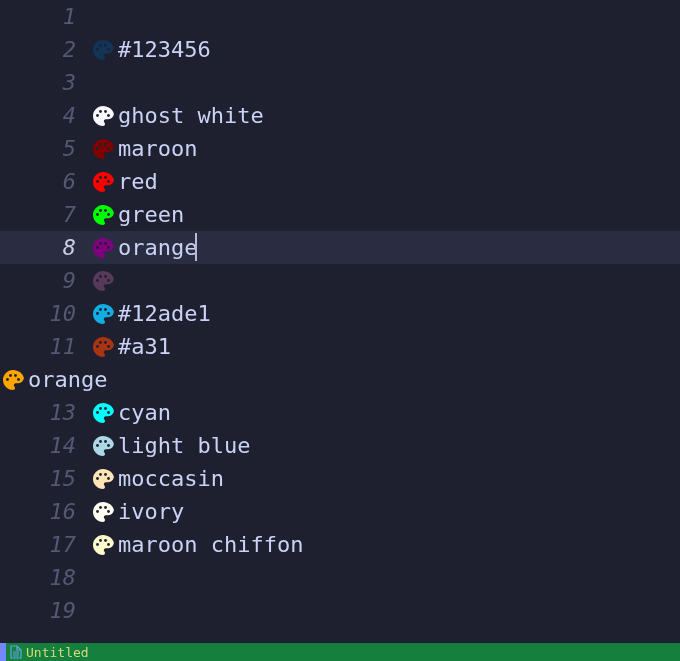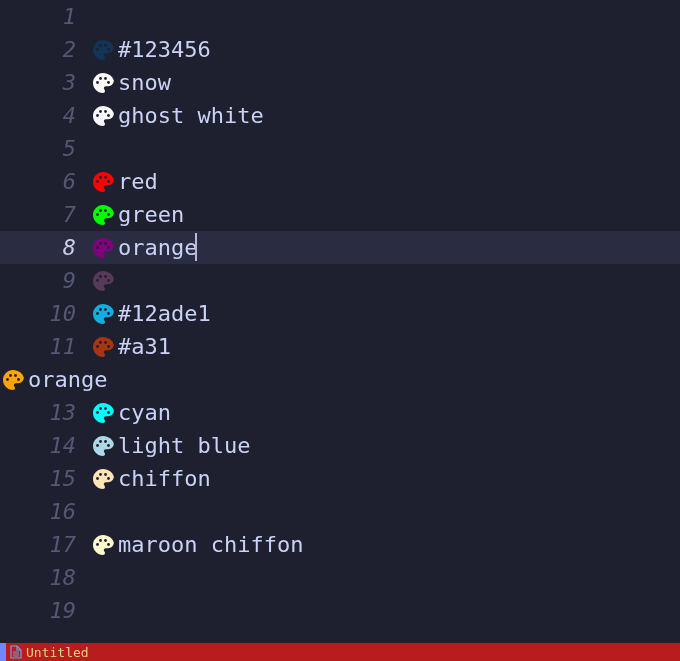--- a/index.html
+++ b/index.html
@@ -71,21 +71,21 @@
       top: 2px;
     }
     .status-bar {
       position: absolute;
       bottom: 0;
       left: 0;
       right: 0;
       height: 18px;
       display: flex;
       align-items: center;
-      background: #b91c1c;
+      background: #15803d;
     }
     .status-marker {
       width: 6px;
       height: 18px;
       background: #7287fd;
       margin-right: 4px;
     }
     .file-icon {
       color: #62a5e2;
       margin-right: 4px;
@@ -119,50 +119,50 @@
     <circle cx="9.5" cy="7.5" r="1.4" fill="#1e2030"></circle>
     <circle cx="14.5" cy="7.5" r="1.4" fill="#1e2030"></circle>
     <circle cx="17.5" cy="11.5" r="1.4" fill="#1e2030"></circle>
   </svg>
         </span>
         <span class="text">#123456</span>
       </div>
     </div>
     <div class="line">
       <div class="line-number">3</div>
-      <div class="line-content">
-        <span class="palette-icon">
-          <svg viewBox="0 0 24 24">
-    <path d="M12 2C6.48 2 2 6.48 2 12s4.48 10 10 10c1.1 0 2-.9 2-2 0-.55-.22-1.05-.59-1.41-.36-.36-.58-.86-.58-1.41 0-1.1.9-2 2-2h2.36c3.08 0 5.64-2.56 5.64-5.64C22 5.78 17.52 2 12 2z" fill="#fffafa"></path>
-    <circle cx="6.5" cy="11.5" r="1.4" fill="#1e2030"></circle>
-    <circle cx="9.5" cy="7.5" r="1.4" fill="#1e2030"></circle>
-    <circle cx="14.5" cy="7.5" r="1.4" fill="#1e2030"></circle>
-    <circle cx="17.5" cy="11.5" r="1.4" fill="#1e2030"></circle>
-  </svg>
-        </span>
-        <span class="text">snow</span>
-      </div>
     </div>
     <div class="line">
       <div class="line-number">4</div>
       <div class="line-content">
         <span class="palette-icon">
           <svg viewBox="0 0 24 24">
     <path d="M12 2C6.48 2 2 6.48 2 12s4.48 10 10 10c1.1 0 2-.9 2-2 0-.55-.22-1.05-.59-1.41-.36-.36-.58-.86-.58-1.41 0-1.1.9-2 2-2h2.36c3.08 0 5.64-2.56 5.64-5.64C22 5.78 17.52 2 12 2z" fill="#f8f8ff"></path>
     <circle cx="6.5" cy="11.5" r="1.4" fill="#1e2030"></circle>
     <circle cx="9.5" cy="7.5" r="1.4" fill="#1e2030"></circle>
     <circle cx="14.5" cy="7.5" r="1.4" fill="#1e2030"></circle>
     <circle cx="17.5" cy="11.5" r="1.4" fill="#1e2030"></circle>
   </svg>
         </span>
         <span class="text">ghost white</span>
       </div>
     </div>
     <div class="line">
       <div class="line-number">5</div>
+      <div class="line-content">
+        <span class="palette-icon">
+          <svg viewBox="0 0 24 24">
+    <path d="M12 2C6.48 2 2 6.48 2 12s4.48 10 10 10c1.1 0 2-.9 2-2 0-.55-.22-1.05-.59-1.41-.36-.36-.58-.86-.58-1.41 0-1.1.9-2 2-2h2.36c3.08 0 5.64-2.56 5.64-5.64C22 5.78 17.52 2 12 2z" fill="#800000"></path>
+    <circle cx="6.5" cy="11.5" r="1.4" fill="#1e2030"></circle>
+    <circle cx="9.5" cy="7.5" r="1.4" fill="#1e2030"></circle>
+    <circle cx="14.5" cy="7.5" r="1.4" fill="#1e2030"></circle>
+    <circle cx="17.5" cy="11.5" r="1.4" fill="#1e2030"></circle>
+  </svg>
+        </span>
+        <span class="text">maroon</span>
+      </div>
     </div>
     <div class="line">
       <div class="line-number">6</div>
       <div class="line-content">
         <span class="palette-icon">
           <svg viewBox="0 0 24 24">
     <path d="M12 2C6.48 2 2 6.48 2 12s4.48 10 10 10c1.1 0 2-.9 2-2 0-.55-.22-1.05-.59-1.41-.36-.36-.58-.86-.58-1.41 0-1.1.9-2 2-2h2.36c3.08 0 5.64-2.56 5.64-5.64C22 5.78 17.52 2 12 2z" fill="#ff0000"></path>
     <circle cx="6.5" cy="11.5" r="1.4" fill="#1e2030"></circle>
     <circle cx="9.5" cy="7.5" r="1.4" fill="#1e2030"></circle>
     <circle cx="14.5" cy="7.5" r="1.4" fill="#1e2030"></circle>
@@ -296,25 +296,37 @@
       <div class="line-content">
         <span class="palette-icon">
           <svg viewBox="0 0 24 24">
     <path d="M12 2C6.48 2 2 6.48 2 12s4.48 10 10 10c1.1 0 2-.9 2-2 0-.55-.22-1.05-.59-1.41-.36-.36-.58-.86-.58-1.41 0-1.1.9-2 2-2h2.36c3.08 0 5.64-2.56 5.64-5.64C22 5.78 17.52 2 12 2z" fill="#ffe4b5"></path>
     <circle cx="6.5" cy="11.5" r="1.4" fill="#1e2030"></circle>
     <circle cx="9.5" cy="7.5" r="1.4" fill="#1e2030"></circle>
     <circle cx="14.5" cy="7.5" r="1.4" fill="#1e2030"></circle>
     <circle cx="17.5" cy="11.5" r="1.4" fill="#1e2030"></circle>
   </svg>
         </span>
-        <span class="text">chiffon</span>
+        <span class="text">moccasin</span>
       </div>
     </div>
     <div class="line">
       <div class="line-number">16</div>
+      <div class="line-content">
+        <span class="palette-icon">
+          <svg viewBox="0 0 24 24">
+    <path d="M12 2C6.48 2 2 6.48 2 12s4.48 10 10 10c1.1 0 2-.9 2-2 0-.55-.22-1.05-.59-1.41-.36-.36-.58-.86-.58-1.41 0-1.1.9-2 2-2h2.36c3.08 0 5.64-2.56 5.64-5.64C22 5.78 17.52 2 12 2z" fill="#fffff0"></path>
+    <circle cx="6.5" cy="11.5" r="1.4" fill="#1e2030"></circle>
+    <circle cx="9.5" cy="7.5" r="1.4" fill="#1e2030"></circle>
+    <circle cx="14.5" cy="7.5" r="1.4" fill="#1e2030"></circle>
+    <circle cx="17.5" cy="11.5" r="1.4" fill="#1e2030"></circle>
+  </svg>
+        </span>
+        <span class="text">ivory</span>
+      </div>
     </div>
     <div class="line">
       <div class="line-number">17</div>
       <div class="line-content">
         <span class="palette-icon">
           <svg viewBox="0 0 24 24">
     <path d="M12 2C6.48 2 2 6.48 2 12s4.48 10 10 10c1.1 0 2-.9 2-2 0-.55-.22-1.05-.59-1.41-.36-.36-.58-.86-.58-1.41 0-1.1.9-2 2-2h2.36c3.08 0 5.64-2.56 5.64-5.64C22 5.78 17.52 2 12 2z" fill="#fffacd"></path>
     <circle cx="6.5" cy="11.5" r="1.4" fill="#1e2030"></circle>
     <circle cx="9.5" cy="7.5" r="1.4" fill="#1e2030"></circle>
     <circle cx="14.5" cy="7.5" r="1.4" fill="#1e2030"></circle>

